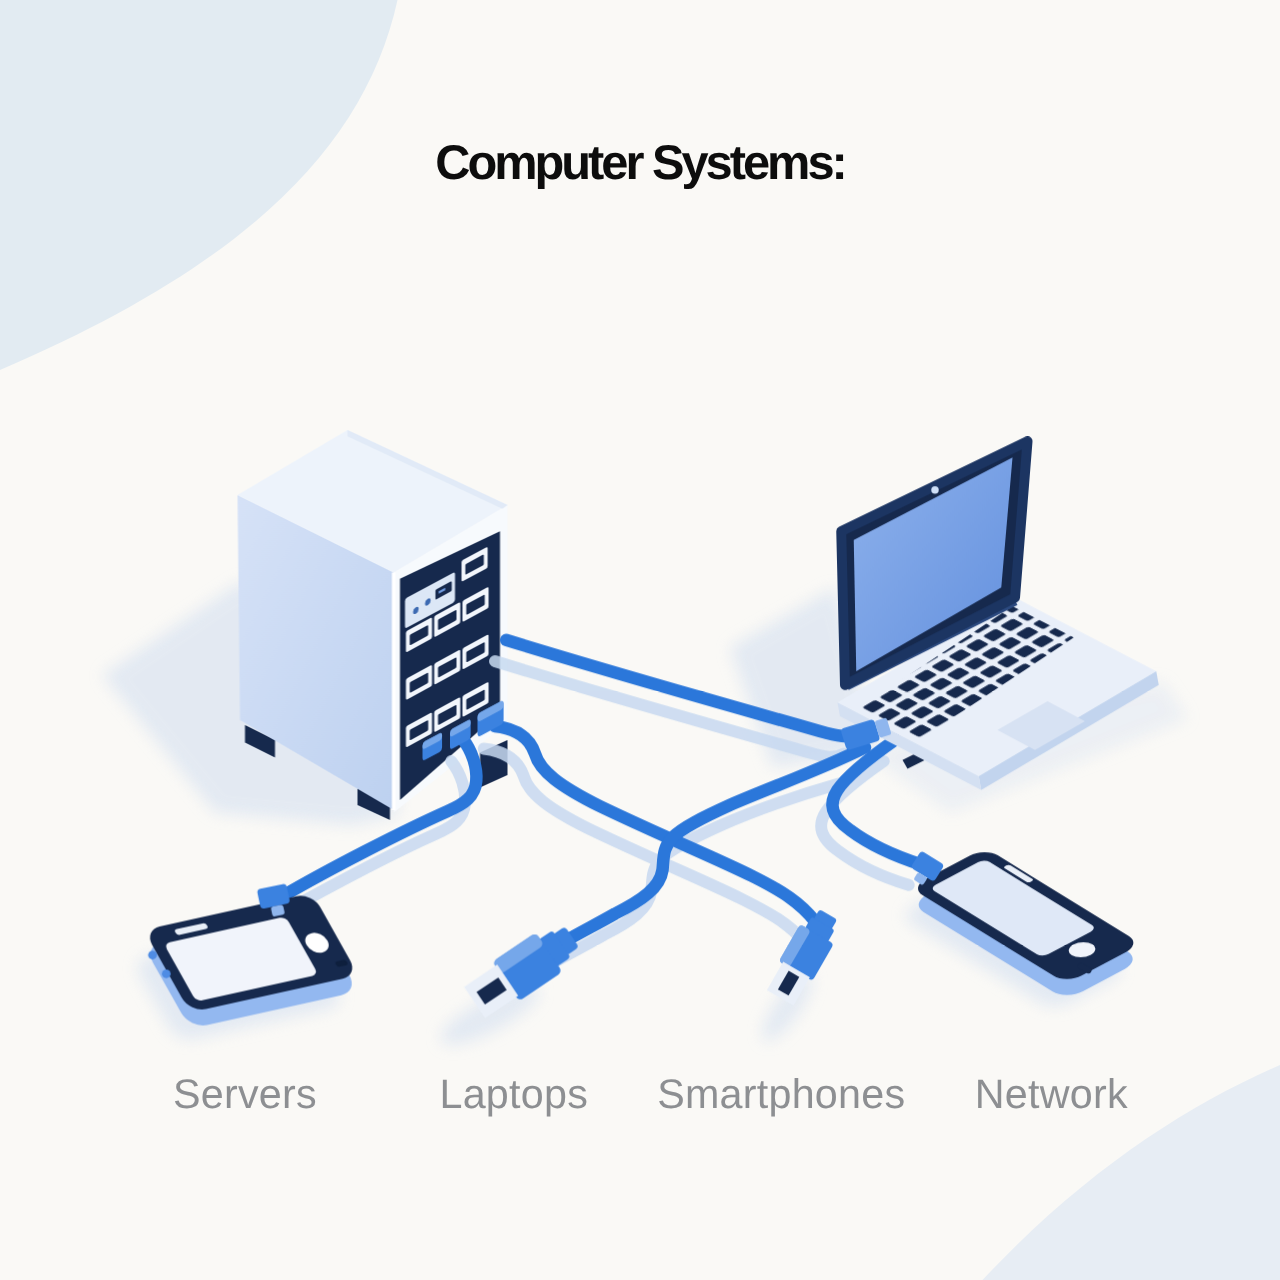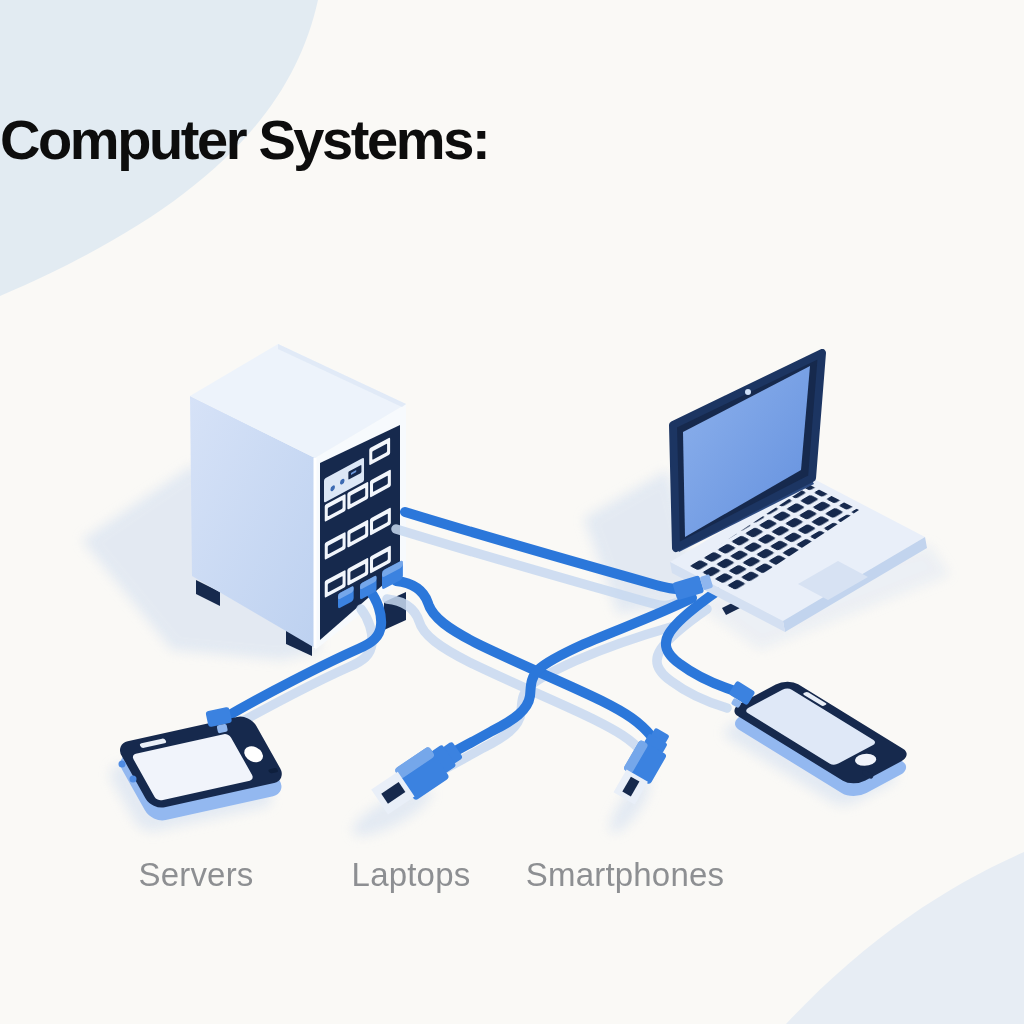--- a/index.html
+++ b/index.html
@@ -6,21 +6,21 @@
   body{
     width:1024px;height:1024px;position:relative;overflow:hidden;
     background:var(--bg,#faf9f6);
     font-family:"Liberation Sans","DejaVu Sans",sans-serif;
   }
   .stage{position:absolute;inset:0;}
   svg{position:absolute;left:0;top:0;}
   
   .title{
     position:absolute;top:110px;left:0;right:0;margin:0;
-    text-align:left;font-weight:bold;font-size:56px;line-height:1.06;
+    text-align:center;font-weight:bold;font-size:39px;line-height:1.06;
     letter-spacing:-2.4px;color:var(--title-color,#0d0d0d);
   }
   .captions{position:absolute;top:856px;left:0;width:1024px;height:46px;}
   .caption{
     position:absolute;top:0;transform:translateX(-50%);
     font-size:33px;font-weight:400;color:var(--label-color,#8d8f92);
     letter-spacing:0.2px;white-space:nowrap;
   }
   .cap-0{left:196px}.cap-1{left:411px}.cap-2{left:625px}.cap-3{left:841px}
   
@@ -244,15 +244,16 @@
 </svg>
 
 <h1 class="title">
   <span>Computer Systems:</span><br>
 </h1>
 
 <div class="captions">
   <span class="caption cap-0">Servers</span>
   <span class="caption cap-1">Laptops</span>
   <span class="caption cap-2">Smartphones</span>
+  <span class="caption cap-3">Network</span>
 </div>
 
 </div>
 
 </body></html>

